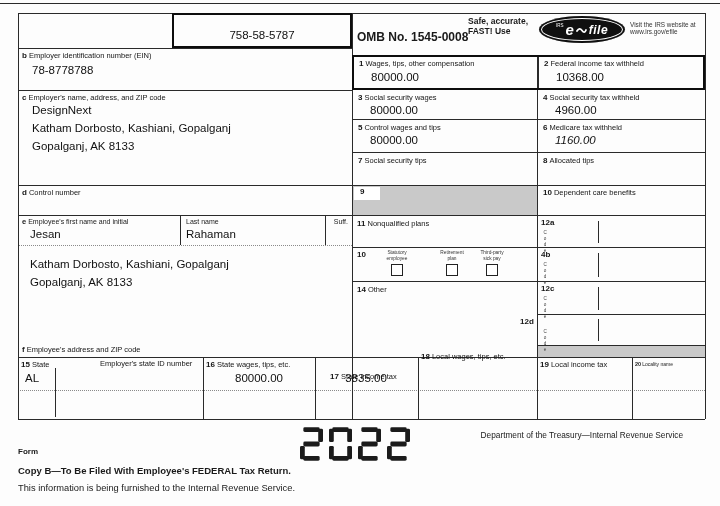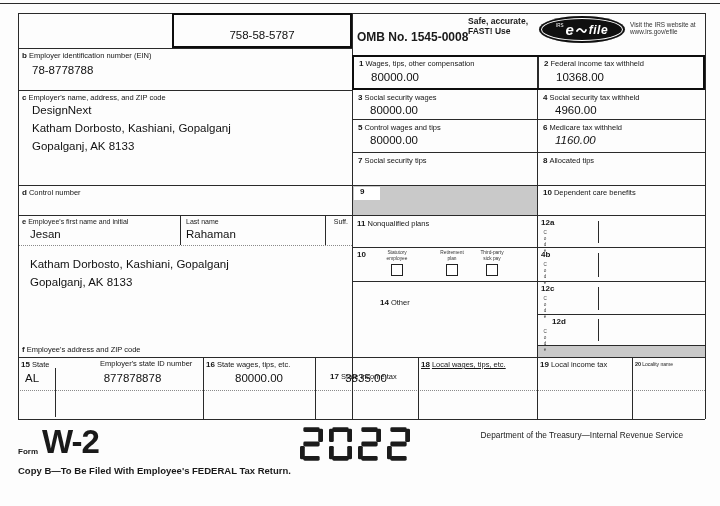--- a/index.html
+++ b/index.html
@@ -142,46 +142,44 @@
     <div>plan</div>
   </div>
   <div class="t tiny" style="left:466px;top:250px;width:52px;">
     <div>Third-party</div>
     <div>sick pay</div>
   </div>
   <div class="cb" style="left:391px;top:264px;"></div>
   <div class="cb" style="left:446px;top:264px;"></div>
   <div class="cb" style="left:486px;top:264px;"></div>
 
-  <div class="t lbl" style="left:357px;top:298px;margin-left:23px;"><b>14</b><span>Other</span></div>
+  <div class="t lbl" style="left:357px;top:285px;"><b>14</b><span>Other</span></div>
 
   <div class="t lbl" style="left:541px;top:218px;"><b>12a</b></div>
   <div class="t codev" style="left:542px;top:230px;">Code</div>
   <div class="t lbl" style="left:541px;top:250px;"><b>4b</b></div>
   <div class="t codev" style="left:542px;top:262px;">Code</div>
   <div class="t lbl" style="left:541px;top:284px;"><b>12c</b></div>
   <div class="t codev" style="left:542px;top:296px;">Code</div>
-  <div class="t lbl" style="left:552px;top:317px;font-weight:bold;"><b>12d</b></div>
+  <div class="t lbl" style="left:520px;top:317px;font-weight:bold;"><b>12d</b></div>
   <div class="t codev" style="left:542px;top:329px;">Code</div>
 
   <div class="t lbl" style="left:21px;top:360px;"><b>15</b><span>State</span></div>
   <div class="t lbl" style="left:78px;top:360px;margin-left:22px;">Employer's state ID number</div>
   <div class="t lbl" style="left:206px;top:360px;"><b>16</b><span>State wages, tips, etc.</span></div>
   <div class="t lbl" style="left:330px;top:360px;margin-top:12px;"><b>17</b><span>State income tax</span></div>
-  <div class="t lbl" style="left:421px;top:360px;text-decoration:underline;"><b>18</b><span>Local wages, tips, etc.</span></div>
+  <div class="t lbl" style="left:421px;top:352px;"><b>18</b><span>Local wages, tips, etc.</span></div>
   <div class="t lbl" style="left:540px;top:360px;"><b>19</b><span>Local income tax</span></div>
   <div class="t" style="left:635px;top:361px;font-size:5px;"><b style="font-size:5.5px;margin-right:1px;">20</b><span>Locality name</span></div>
 
   <div class="t val" style="left:25px;top:372px;">AL</div>
-  <div class="t val center" style="left:70px;top:372px;width:125px;">877878878</div>
   <div class="t val center" style="left:206px;top:372px;width:106px;">80000.00</div>
   <div class="t val center" style="left:318px;top:372px;width:96px;">3835.00</div>
 
   <div class="t" style="left:18px;top:447px;font-size:8px;font-weight:bold;">Form</div>
-  <div class="t" style="left:42px;top:423px;font-size:33px;font-weight:bold;letter-spacing:-1px;">W-2</div>
   <div id="tax-year">
       <svg viewBox="0 0 24 35" width="23" height="34">
         <rect x="3.5" y="0" width="17" height="5" rx="1.5" fill="#1b1b1b"></rect>
         <rect x="19" y="1.5" width="5" height="14" rx="1.5" fill="#1b1b1b"></rect>
         <rect x="3.5" y="15" width="17" height="5" rx="1.5" fill="#1b1b1b"></rect>
         <rect x="0" y="19.5" width="5" height="14" rx="1.5" fill="#1b1b1b"></rect>
         <rect x="3.5" y="30" width="17" height="5" rx="1.5" fill="#1b1b1b"></rect>
       </svg>
       <svg viewBox="0 0 24 35" width="23" height="34">
         <rect x="3.5" y="0" width="17" height="5" rx="1.5" fill="#1b1b1b"></rect>
@@ -201,14 +199,15 @@
       <svg viewBox="0 0 24 35" width="23" height="34">
         <rect x="3.5" y="0" width="17" height="5" rx="1.5" fill="#1b1b1b"></rect>
         <rect x="19" y="1.5" width="5" height="14" rx="1.5" fill="#1b1b1b"></rect>
         <rect x="3.5" y="15" width="17" height="5" rx="1.5" fill="#1b1b1b"></rect>
         <rect x="0" y="19.5" width="5" height="14" rx="1.5" fill="#1b1b1b"></rect>
         <rect x="3.5" y="30" width="17" height="5" rx="1.5" fill="#1b1b1b"></rect>
       </svg>
     </div>
   <div class="t dept" style="left:408px;top:431px;width:275px;">Department of the Treasury—Internal Revenue Service</div>
   <div class="t" style="left:18px;top:466px;font-size:9.5px;font-weight:bold;">Copy B—To Be Filed With Employee's FEDERAL Tax Return.</div>
+  <div class="t" style="left:18px;top:483px;font-size:9.3px;">This information is being furnished to the Internal Revenue Service.</div>
 
 </div>
 
 </body></html>

